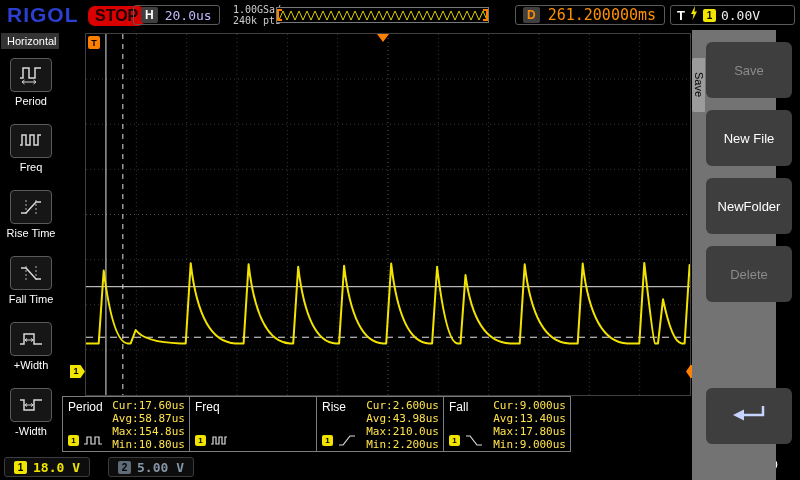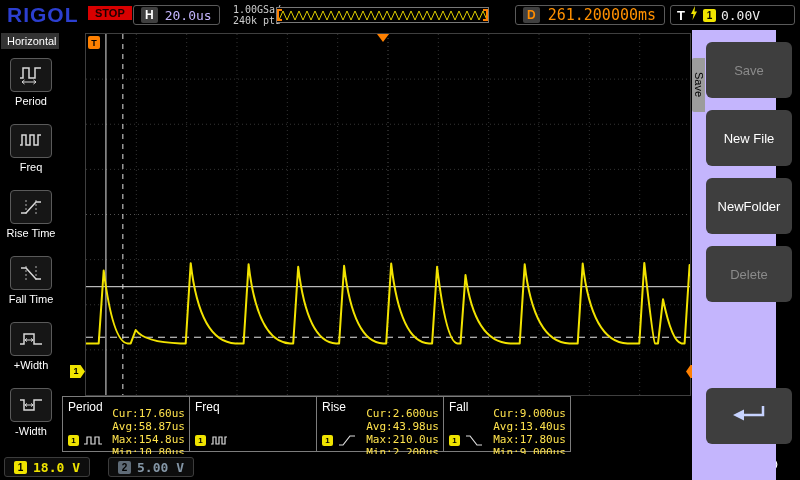--- a/index.html
+++ b/index.html
@@ -5,21 +5,21 @@
   *{margin:0;padding:0;box-sizing:border-box}
   html,body{background:#000}
   .screen{position:relative;width:800px;height:480px;background:#000;overflow:hidden;
           font-family:"Liberation Sans",sans-serif;color:#fff}
   .mono{font-family:"DejaVu Sans Mono",monospace}
 
   
   .topbar{position:absolute;left:0;top:0;width:800px;height:30px;background:#000}
   .brand{position:absolute;left:7px;top:3px;font-size:21px;font-weight:900;letter-spacing:1px;color:#2c3fd0}
   .stop{position:absolute;left:88px;top:6px;background:#d80000;color:#1d0000;font-weight:bold;
-        font-size:11px;padding:1px 7px;border-radius:0}
+        font-size:16px;padding:1px 7px;border-radius:7px}
   .hgroup{position:absolute;left:133px;top:5px;height:20px;border:1px solid #5a5a5a;border-radius:3px;
           display:flex;align-items:center;gap:7px;padding:0 7px}
   .mini-key{background:#3f3f3f;border-radius:2px;padding:0 4px;font-weight:bold;font-size:12px;line-height:16px}
   .tb-val{font-size:13px;color:#c4b5fd}
   .rates{position:absolute;left:233px;top:4px;font-size:10px;line-height:11px;color:#ccc}
   .preview{position:absolute;left:276px;top:7px;width:213px;height:16px;border:1px solid #787878;background:#000}
   .pv-br{position:absolute;top:1px;bottom:1px;width:5px;border:2px solid #ff8000}
   .pv-br.l{left:0;border-right:none}
   .pv-br.r{right:0;border-left:none}
   .dgroup{position:absolute;left:515px;top:5px;width:150px;height:20px;border:1px solid #5a5a5a;border-radius:3px;
@@ -53,42 +53,42 @@
               clip-path:polygon(0 0,70% 0,100% 50%,70% 100%,0 100%)}
   .tlvl-marker{position:absolute;left:686px;top:368px;width:15px;height:13px;background:#ff8000;color:#000;
                font-size:9px;font-weight:bold;display:flex;align-items:center;justify-content:center;padding-left:3px;
                clip-path:polygon(100% 0,30% 0,0 50%,30% 100%,100% 100%)}
 
   
   .meas-row{position:absolute;left:62px;top:396px;height:57px;display:flex}
   .panel{position:relative;width:128px;height:56px;background:#000;border:1px solid #7c7c7c;margin-left:-1px}
   .panel:first-child{margin-left:0}
   .p-name{position:absolute;left:5px;top:3px;font-size:12px;color:#fff}
-  .p-vals{position:absolute;right:4px;top:10px;text-align:right;font-size:11px;line-height:13px;color:#ffe34d}
+  .p-vals{position:absolute;right:4px;top:2px;text-align:right;font-size:11px;line-height:13px;color:#ffe34d}
   .p-src{position:absolute;left:5px;bottom:4px;display:flex;align-items:center;gap:4px}
   .p-badge{width:11px;height:11px;background:#f0e400;color:#000;border-radius:2px;font-size:8px;font-weight:bold;
            display:flex;align-items:center;justify-content:center}
 
   
   .bottom{position:absolute;left:0;top:454px;width:692px;height:26px;background:#000}
   .ch-box{position:absolute;top:3px;height:20px;display:flex;align-items:center;gap:6px;padding:0 9px;
           background:#0d0d0d;border:1px solid #3c3c3c;border-radius:3px;cursor:pointer}
   .ch1{left:4px}
   .ch2{left:108px}
   .ch-badge{width:13px;height:13px;border-radius:2px;color:#000;font-size:10px;font-weight:bold;
             display:flex;align-items:center;justify-content:center}
   .ch1 .ch-badge{background:#f0e400}
   .ch2 .ch-badge{background:#5f6b77}
   .ch-val{font-size:13px;font-weight:bold}
   .ch1 .ch-val{color:#f0e400}
   .ch2 .ch-val{color:#8496a6}
   .status-icons{position:absolute;left:728px;top:457px;display:flex;gap:10px;align-items:center}
 
   
-  .right-menu{position:absolute;left:692px;top:30px;width:84px;height:450px;background:#c4b5fd}
+  .right-menu{position:absolute;left:692px;top:30px;width:84px;height:450px;background:#737373}
   .rm-tab{position:absolute;left:0;top:28px;width:13px;height:54px;background:#9c9c9c;color:#000;
           font-size:11px;writing-mode:vertical-rl;text-align:center;border-radius:2px 0 0 2px}
   .rm-btn{position:absolute;left:14px;width:86px;height:56px;background:#3e3e3e;border-radius:6px;
           display:flex;align-items:center;justify-content:center;font-size:13px;color:#fff;cursor:pointer}
   .rm-btn.disabled{color:#8b8b8b}
 </style>
 </head>
 <body>
 
 <div class="screen">

